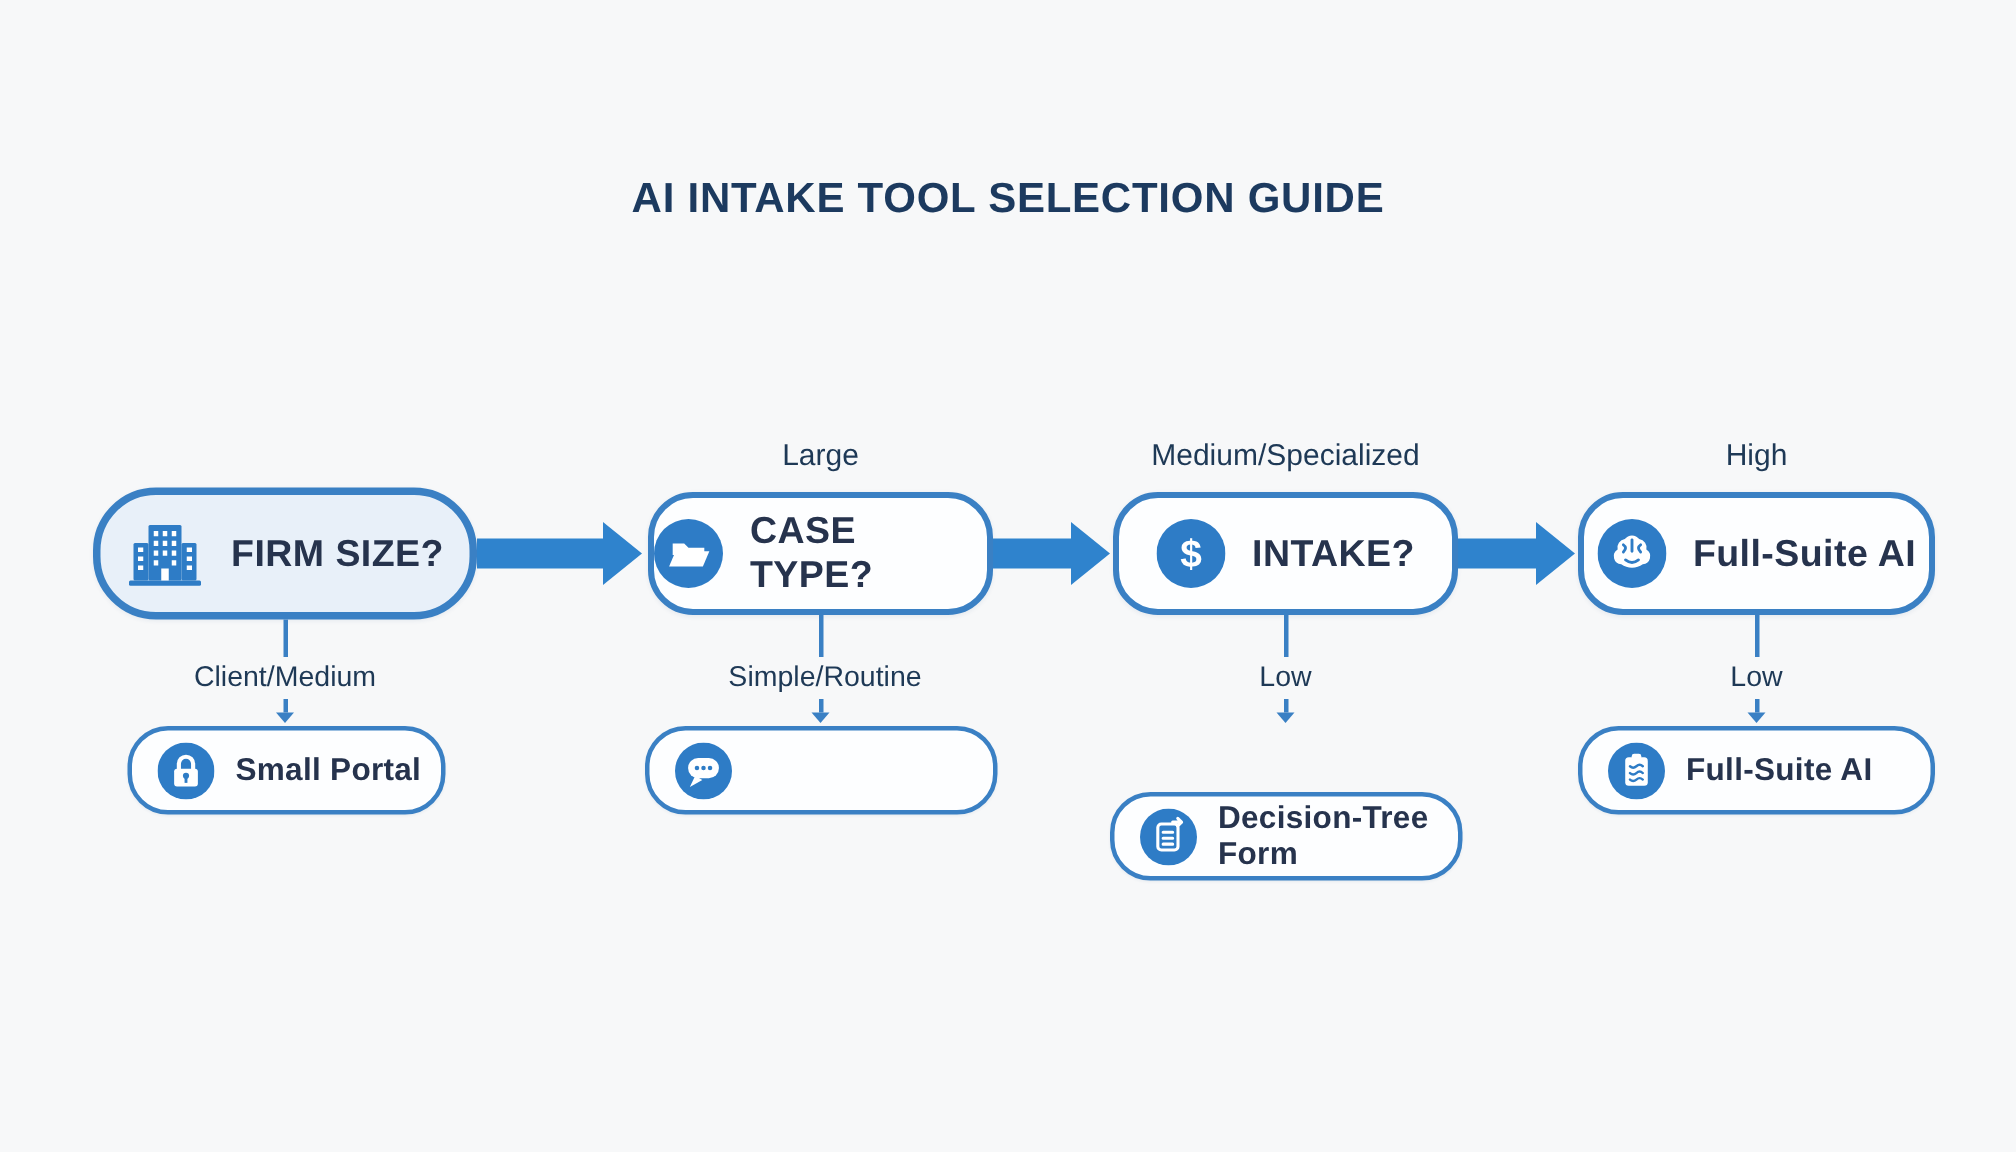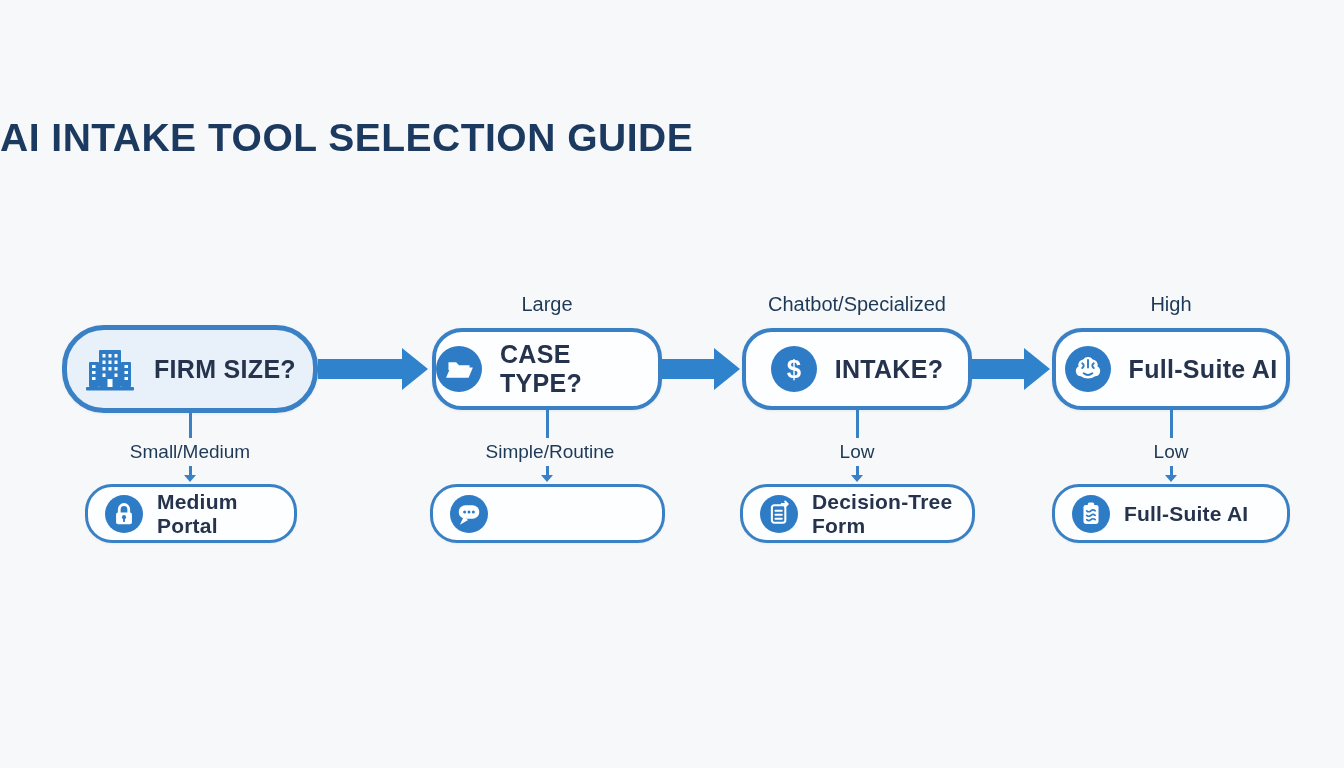--- a/index.html
+++ b/index.html
@@ -17,22 +17,22 @@
   html,body{width:1344px;height:768px;}
   body{
     font-family:"Liberation Sans", sans-serif;
     background:var(--background);
     overflow:hidden;
   }
   .canvas{position:relative;width:1344px;height:768px;}
 
   .title{
     position:absolute; left:0; top:116px; width:1344px;
-    text-align:left;
-    font-size:39px; font-weight:800; letter-spacing:0.5px;
+    text-align:center;
+    font-size:28px; font-weight:800; letter-spacing:0.5px;
     color:var(--dark-navy-text);
   }
 
   .top-label, .branch-label{
     position:absolute; width:300px; text-align:center;
     font-weight:400; color:var(--branch-text);
   }
   .top-label{top:293px; font-size:20px;}
   .branch-label{top:441px; font-size:19px;}
 
@@ -92,21 +92,21 @@
   }
 </style>
 </head>
 <body>
 
 <div class="canvas">
 
   <div class="title">AI INTAKE TOOL SELECTION GUIDE</div>
 
   <div class="top-label" style="left:397px;">Large</div>
-  <div class="top-label" style="left:707px;">Chatbot/Specialized</div>
+  <div class="top-label" style="left:707px;">Medium/Specialized</div>
   <div class="top-label" style="left:1021px;">High</div>
 
   <div class="decision-box" style="left:432px; top:328px; width:230px; height:82px;">
     <span class="circle-icon">
       <svg width="46" height="46" viewBox="0 0 48 48">
         <circle class="ic-accent" cx="24" cy="24" r="24"></circle>
         <path class="ic-white" d="M13 17 h8 l3 3 h11 v5 H13 z"></path>
         <path class="ic-white" d="M10.5 33 L15 22.5 h23.5 L34 33 z"></path>
       </svg>
     </span>
@@ -168,57 +168,57 @@
 
   <div class="harrow" style="left:318px; width:84px;"></div>
   <div class="harrow" style="left:662px; width:52px;"></div>
   <div class="harrow" style="left:972px; width:52px;"></div>
 
   <div class="vline" style="left:188.5px; top:413px; height:25px;"></div>
   <div class="vline" style="left:545.5px; top:410px; height:28px;"></div>
   <div class="vline" style="left:855.5px; top:410px; height:28px;"></div>
   <div class="vline" style="left:1169.5px; top:410px; height:28px;"></div>
 
-  <div class="branch-label" style="left:40px;">Small/Medium</div>
+  <div class="branch-label" style="left:40px;">Client/Medium</div>
   <div class="branch-label" style="left:400px;">Simple/Routine</div>
   <div class="branch-label" style="left:707px;">Low</div>
   <div class="branch-label" style="left:1021px;">Low</div>
 
   <div class="vline with-head" style="left:188.5px; top:466px; height:9px;"></div>
   <div class="vline with-head" style="left:545.5px; top:466px; height:9px;"></div>
   <div class="vline with-head" style="left:855.5px; top:466px; height:9px;"></div>
   <div class="vline with-head" style="left:1169.5px; top:466px; height:9px;"></div>
 
   <div class="result-box" style="left:85px; width:212px;">
     <span class="circle-icon">
       <svg width="38" height="38" viewBox="0 0 48 48">
         <circle class="ic-accent" cx="24" cy="24" r="24"></circle>
         <path class="ic-white-stroke" stroke-width="3.5" d="M18 23 v-5 a6 6 0 0 1 12 0 v5"></path>
         <rect class="ic-white" x="14" y="22" width="20" height="15" rx="2.5"></rect>
         <circle class="ic-accent" cx="24" cy="28" r="2.6"></circle>
         <rect class="ic-accent" x="22.8" y="29" width="2.4" height="5"></rect>
       </svg>
     </span>
-    <span class="result-label">Medium Portal</span>
+    <span class="result-label">Small Portal</span>
   </div>
 
   <div class="result-box" style="left:430px; width:235px;">
     <span class="circle-icon">
       <svg width="38" height="38" viewBox="0 0 48 48">
         <circle class="ic-accent" cx="24" cy="24" r="24"></circle>
         <rect class="ic-white" x="11" y="13" width="26" height="17" rx="8.5"></rect>
         <path class="ic-white" d="M17 28 l-4.5 9.5 l10.5 -6 z"></path>
         <circle class="ic-accent" cx="18.5" cy="21.5" r="1.9"></circle>
         <circle class="ic-accent" cx="24" cy="21.5" r="1.9"></circle>
         <circle class="ic-accent" cx="29.5" cy="21.5" r="1.9"></circle>
       </svg>
     </span>
   </div>
 
-  <div class="result-box" style="left:740px; width:235px;">
+  <div class="result-box" style="left:740px; width:235px;margin-top:44px;">
     <span class="circle-icon">
       <svg width="38" height="38" viewBox="0 0 48 48">
         <circle class="ic-accent" cx="24" cy="24" r="24"></circle>
         <rect class="ic-white-stroke" stroke-width="2.6" x="15" y="13" width="17" height="22" rx="3"></rect>
         <path class="ic-white-stroke" stroke-width="2.6" stroke-linecap="round" d="M19.5 20 h8 M19.5 25 h8 M19.5 30 h8"></path>
         <path class="ic-white-stroke" stroke-width="2.6" stroke-linecap="round" stroke-linejoin="round" d="M27.5 11.5 h7.5 M35 11.5 l-3.2 -3.2 M35 11.5 l-3.2 3.2"></path>
       </svg>
     </span>
     <span class="result-label">Decision-Tree Form</span>
   </div>

